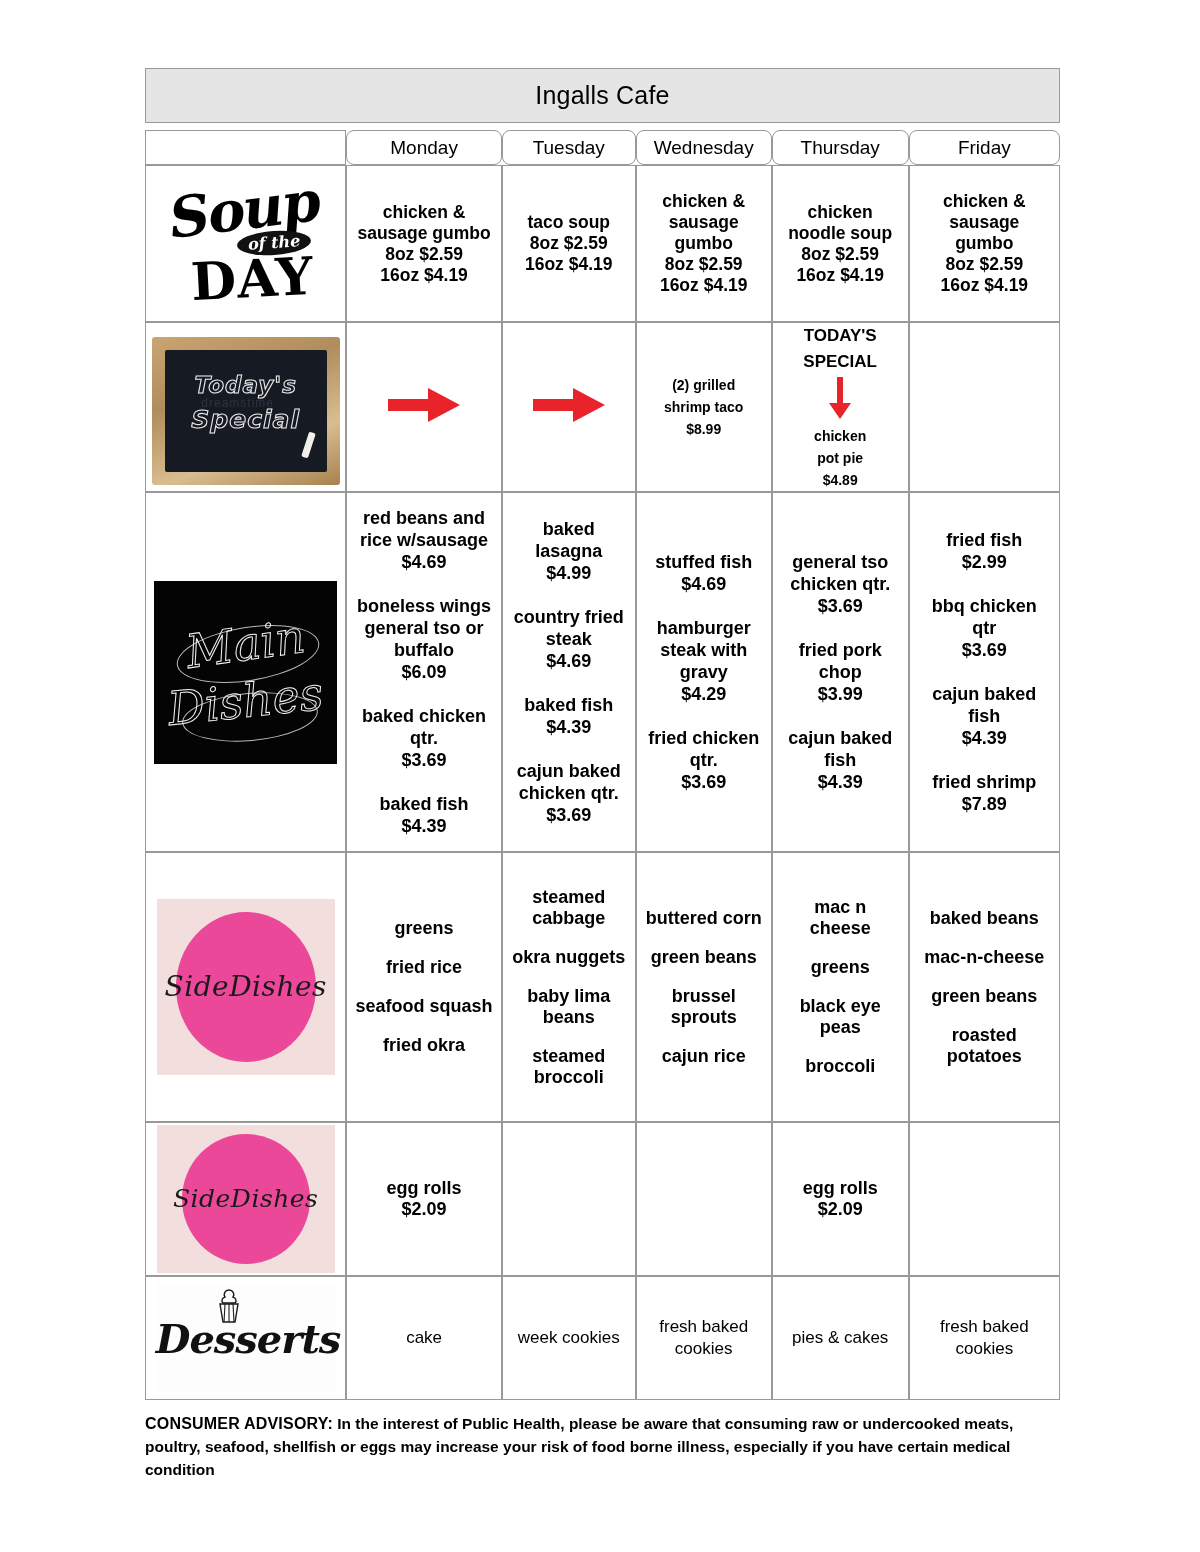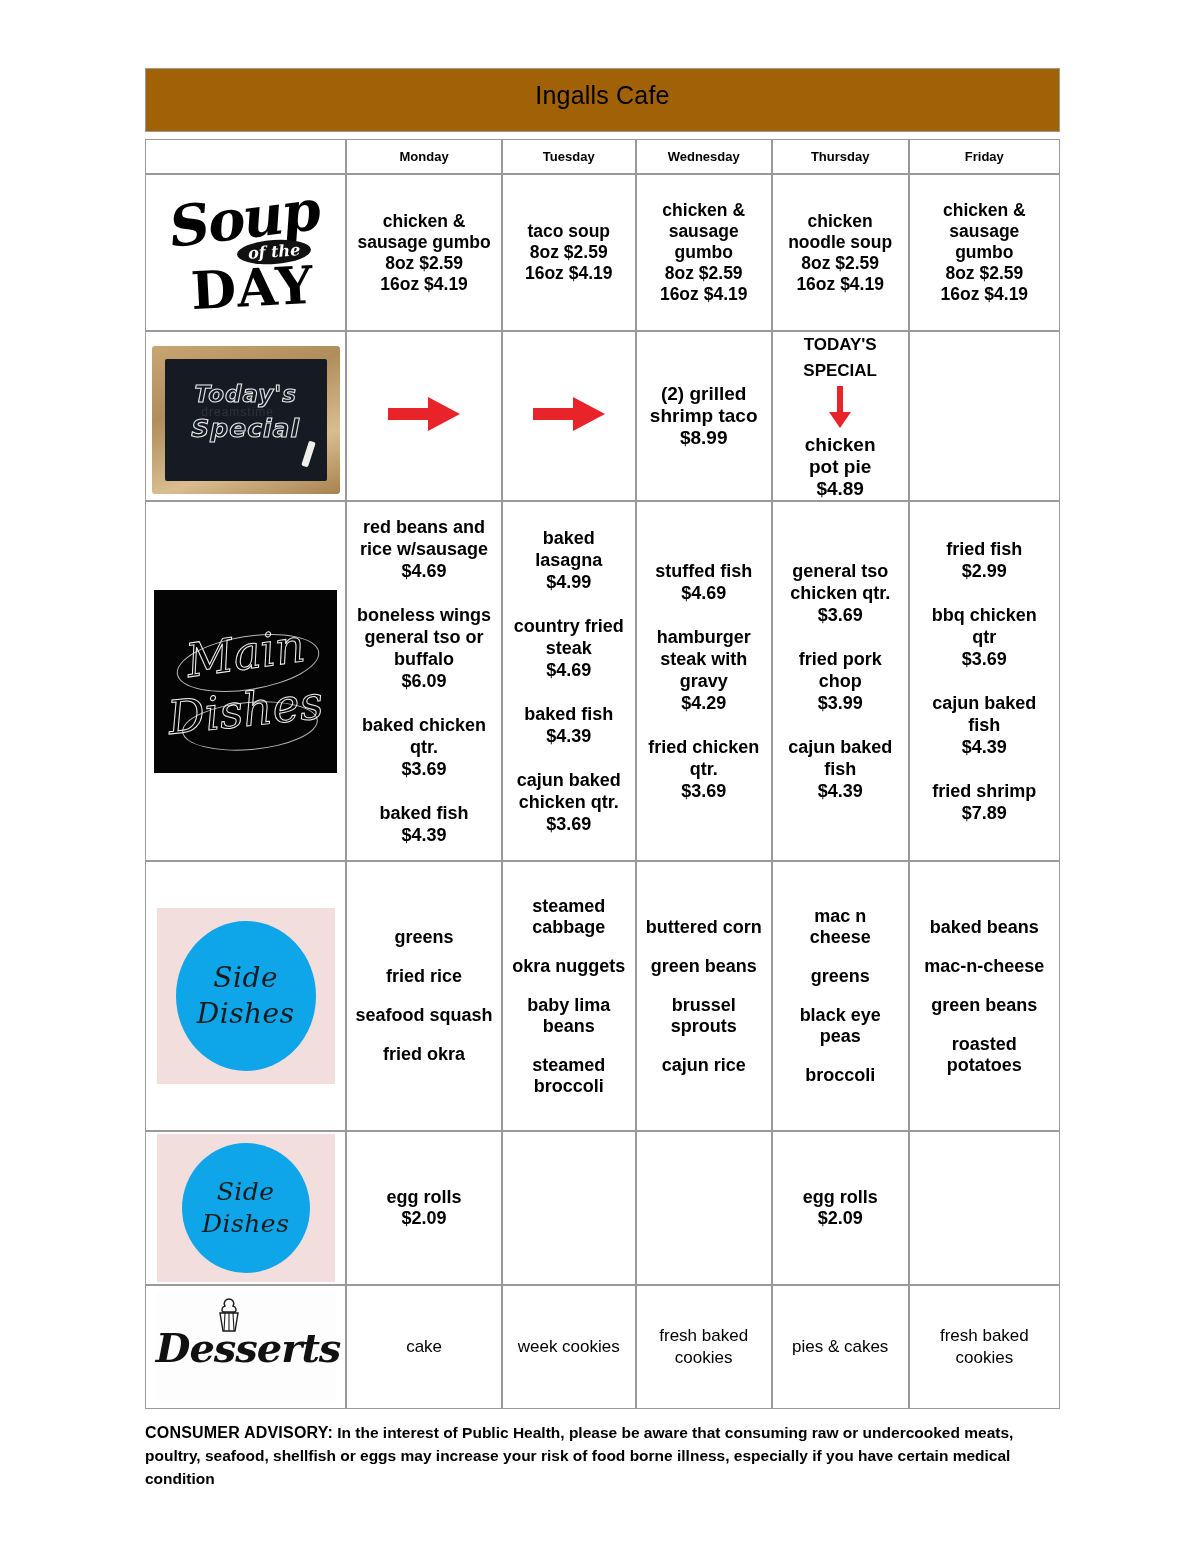--- a/index.html
+++ b/index.html
@@ -20,23 +20,23 @@
     height: 1552px;
     box-sizing: border-box;
     padding: 68px 140px 0 145px;
   }
 
   
   .title-box {
     border: 1.5px solid #999999;
     box-sizing: border-box;
     width: 915px;
-    padding: 10px 0 20px 0;
+    padding: 10px 0 11px 0;
     text-align: center;
-    background: #a16207;
+    background: #e5e5e5;
   }
   .cafe-name {
     font-size: 25px;
     line-height: 32px;
     letter-spacing: .2px;
   }
   .menu-range {
     font-size: 20.5px;
     font-style: italic;
     line-height: 28px;
@@ -60,22 +60,23 @@
   }
   col.c-label { width: 197px; }
   col.c-mon   { width: 152px; }
   col.c-tue   { width: 131px; }
   col.c-wed   { width: 133px; }
   col.c-thu   { width: 134px; }
   col.c-fri   { width: 148px; }
 
   .dayhead {
     height: 33px;
-    font-size: 13px;
-    font-weight: bold;
+    font-size: 19px;
+    font-weight: normal;
+    border-radius: 8px;
   }
   .blank-head { height: 33px; }
 
   
   .r-soup     td { height: 155px; }
   .r-special  td { height: 168px; }
   .r-main     td { height: 358px; }
   .r-side     td { height: 268px; }
   .r-side2    td { height: 152px; }
   .r-dessert  td { height: 122px; }
@@ -100,21 +101,21 @@
   }
   .side-items .grp + .grp { margin-top: 18px; }
 
   .dessert-cell {
     font-size: 17px;
     font-weight: normal;
     line-height: 22px;
   }
 
   .special-text {
-    font-size: 19px;
+    font-size: 14px;
     font-weight: bold;
     line-height: 22px;
   }
   .todays-special-label {
     font-size: 17px;
     font-weight: bold;
     line-height: 26px;
   }
 
   
@@ -259,24 +260,23 @@
     margin: 0 auto;
     background: #f2dedd;
     position: relative;
     display: flex;
     align-items: center;
     justify-content: center;
   }
   .side-logo .oval {
     width: 140px;
     height: 150px;
-    background: #0ea5e9;
+    background: #ec4899;
     border-radius: 50%;
     display: flex;
-    flex-direction: column;
     align-items: center;
     justify-content: center;
   }
   .side-logo .sd {
     font-family: "DejaVu Serif", serif;
     font-style: italic;
     font-size: 28px;
     line-height: 36px;
     color: #1a1a1a;
     letter-spacing: .5px;

